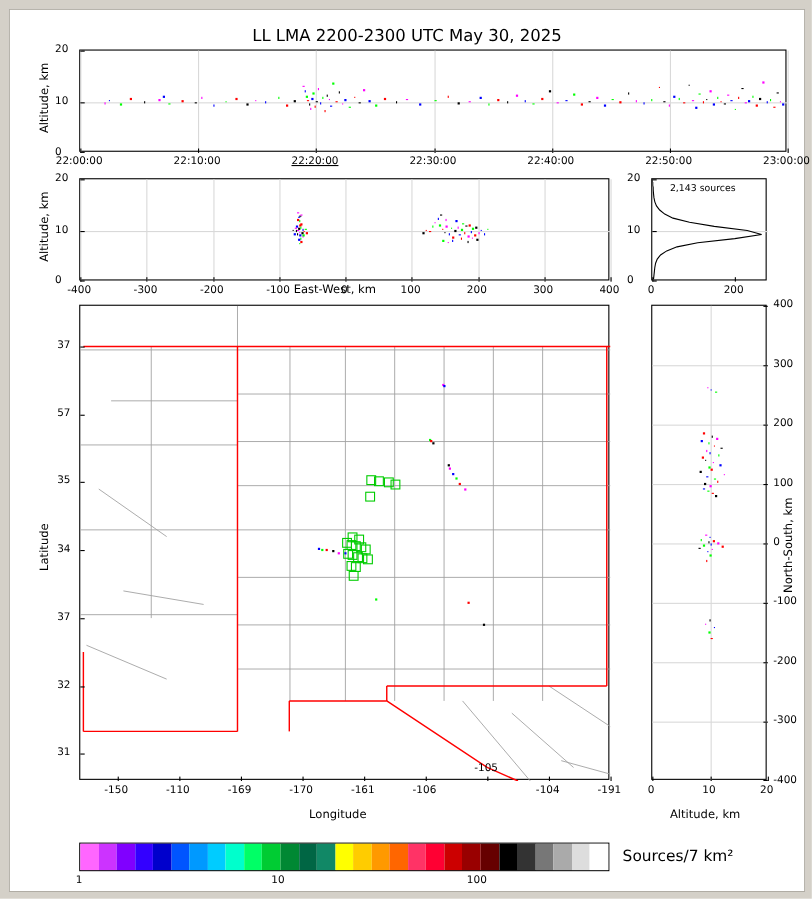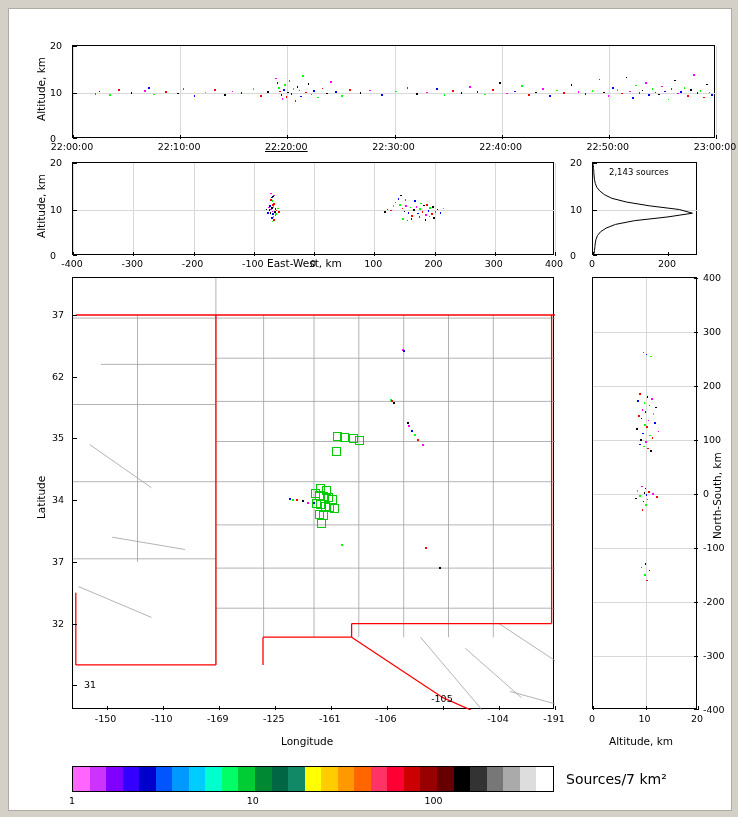--- a/index.html
+++ b/index.html
@@ -59,20 +59,21 @@
   .cbar-label{
     position:absolute;font-size:14px;color:#000;white-space:nowrap;
   }
   .cbar-tick{position:absolute;font-size:9.5px;color:#000;transform:translateX(-50%);}
 </style>
 </head>
 <body>
 
 <div id="root">
 
+  <div class="title">LL LMA 2200-2300 UTC May 30, 2025</div>
 
   <div class="axis-box" id="p1" style="left:63px;top:36px;width:643px;height:93px;">
       <div class="grid-line" style="left: 0px; top: 0px; width: 1px; height: 93px;"></div>
       <div class="grid-line" style="left: 107.167px; top: 0px; width: 1px; height: 93px;"></div>
       <div class="grid-line" style="left: 214.333px; top: 0px; width: 1px; height: 93px;"></div>
       <div class="grid-line" style="left: 321.5px; top: 0px; width: 1px; height: 93px;"></div>
       <div class="grid-line" style="left: 428.667px; top: 0px; width: 1px; height: 93px;"></div>
       <div class="grid-line" style="left: 535.833px; top: 0px; width: 1px; height: 93px;"></div>
       <div class="grid-line" style="left: 643px; top: 0px; width: 1px; height: 93px;"></div>
       <div class="grid-line" style="top: 46.5px; left: 0px; height: 1px; width: 643px;"></div>
@@ -440,32 +441,32 @@
       <div class="tickmark" style="left: 0px; top: 160.457px; width: 4px; height: 1px;"></div>
       <div class="tickmark" style="left: 0px; top: 98.7429px; width: 4px; height: 1px;"></div>
       <div class="tickmark" style="left: 0px; top: 37.0286px; width: 4px; height: 1px;"></div>
     </div>
   <div class="ylabel" style="left:26px;top:510px;">Latitude</div>
   <div class="xlabel" style="left:272px;top:726px;">Longitude</div>
   <div id="p4-ticks">
       <div class="tick x" style="left: 96.6279px; top: 704px;">-150</div>
       <div class="tick x" style="left: 152.674px; top: 704px;">-110</div>
       <div class="tick x" style="left: 208.721px; top: 704px;">-169</div>
-      <div class="tick x" style="left: 264.767px; top: 704px;">-125</div>
+      <div class="tick x" style="left: 264.767px; top: 704px;">-170</div>
       <div class="tick x" style="left: 320.814px; top: 704px;">-161</div>
       <div class="tick x" style="left: 376.86px; top: 704px;">-106</div>
       <div class="tick x" style="left: 432.907px; top: 684px;">-105</div>
       <div class="tick x" style="left: 488.953px; top: 704px;">-104</div>
       <div class="tick x" style="left: 545px; top: 704px;">-191</div>
-      <div class="tick y" style="left: 43px; top: 675.314px; margin-left: 32px;">31</div>
+      <div class="tick y" style="left: 43px; top: 675.314px;">31</div>
       <div class="tick y" style="left: 43px; top: 613.6px;">32</div>
       <div class="tick y" style="left: 43px; top: 551.886px;">37</div>
       <div class="tick y" style="left: 43px; top: 490.171px;">34</div>
       <div class="tick y" style="left: 43px; top: 428.457px;">35</div>
-      <div class="tick y" style="left: 43px; top: 366.743px;">62</div>
+      <div class="tick y" style="left: 43px; top: 366.743px;">57</div>
       <div class="tick y" style="left: 43px; top: 305.029px;">37</div>
     </div>
 
   <div class="axis-box" id="p5" style="left:583px;top:268px;width:105px;height:432px;">
       <div class="grid-line" style="left: 52.5px; top: 0px; width: 1px; height: 432px;"></div>
       <div class="grid-line" style="top: 378px; left: 0px; height: 1px; width: 105px;"></div>
       <div class="grid-line" style="top: 324px; left: 0px; height: 1px; width: 105px;"></div>
       <div class="grid-line" style="top: 270px; left: 0px; height: 1px; width: 105px;"></div>
       <div class="grid-line" style="top: 216px; left: 0px; height: 1px; width: 105px;"></div>
       <div class="grid-line" style="top: 162px; left: 0px; height: 1px; width: 105px;"></div>

